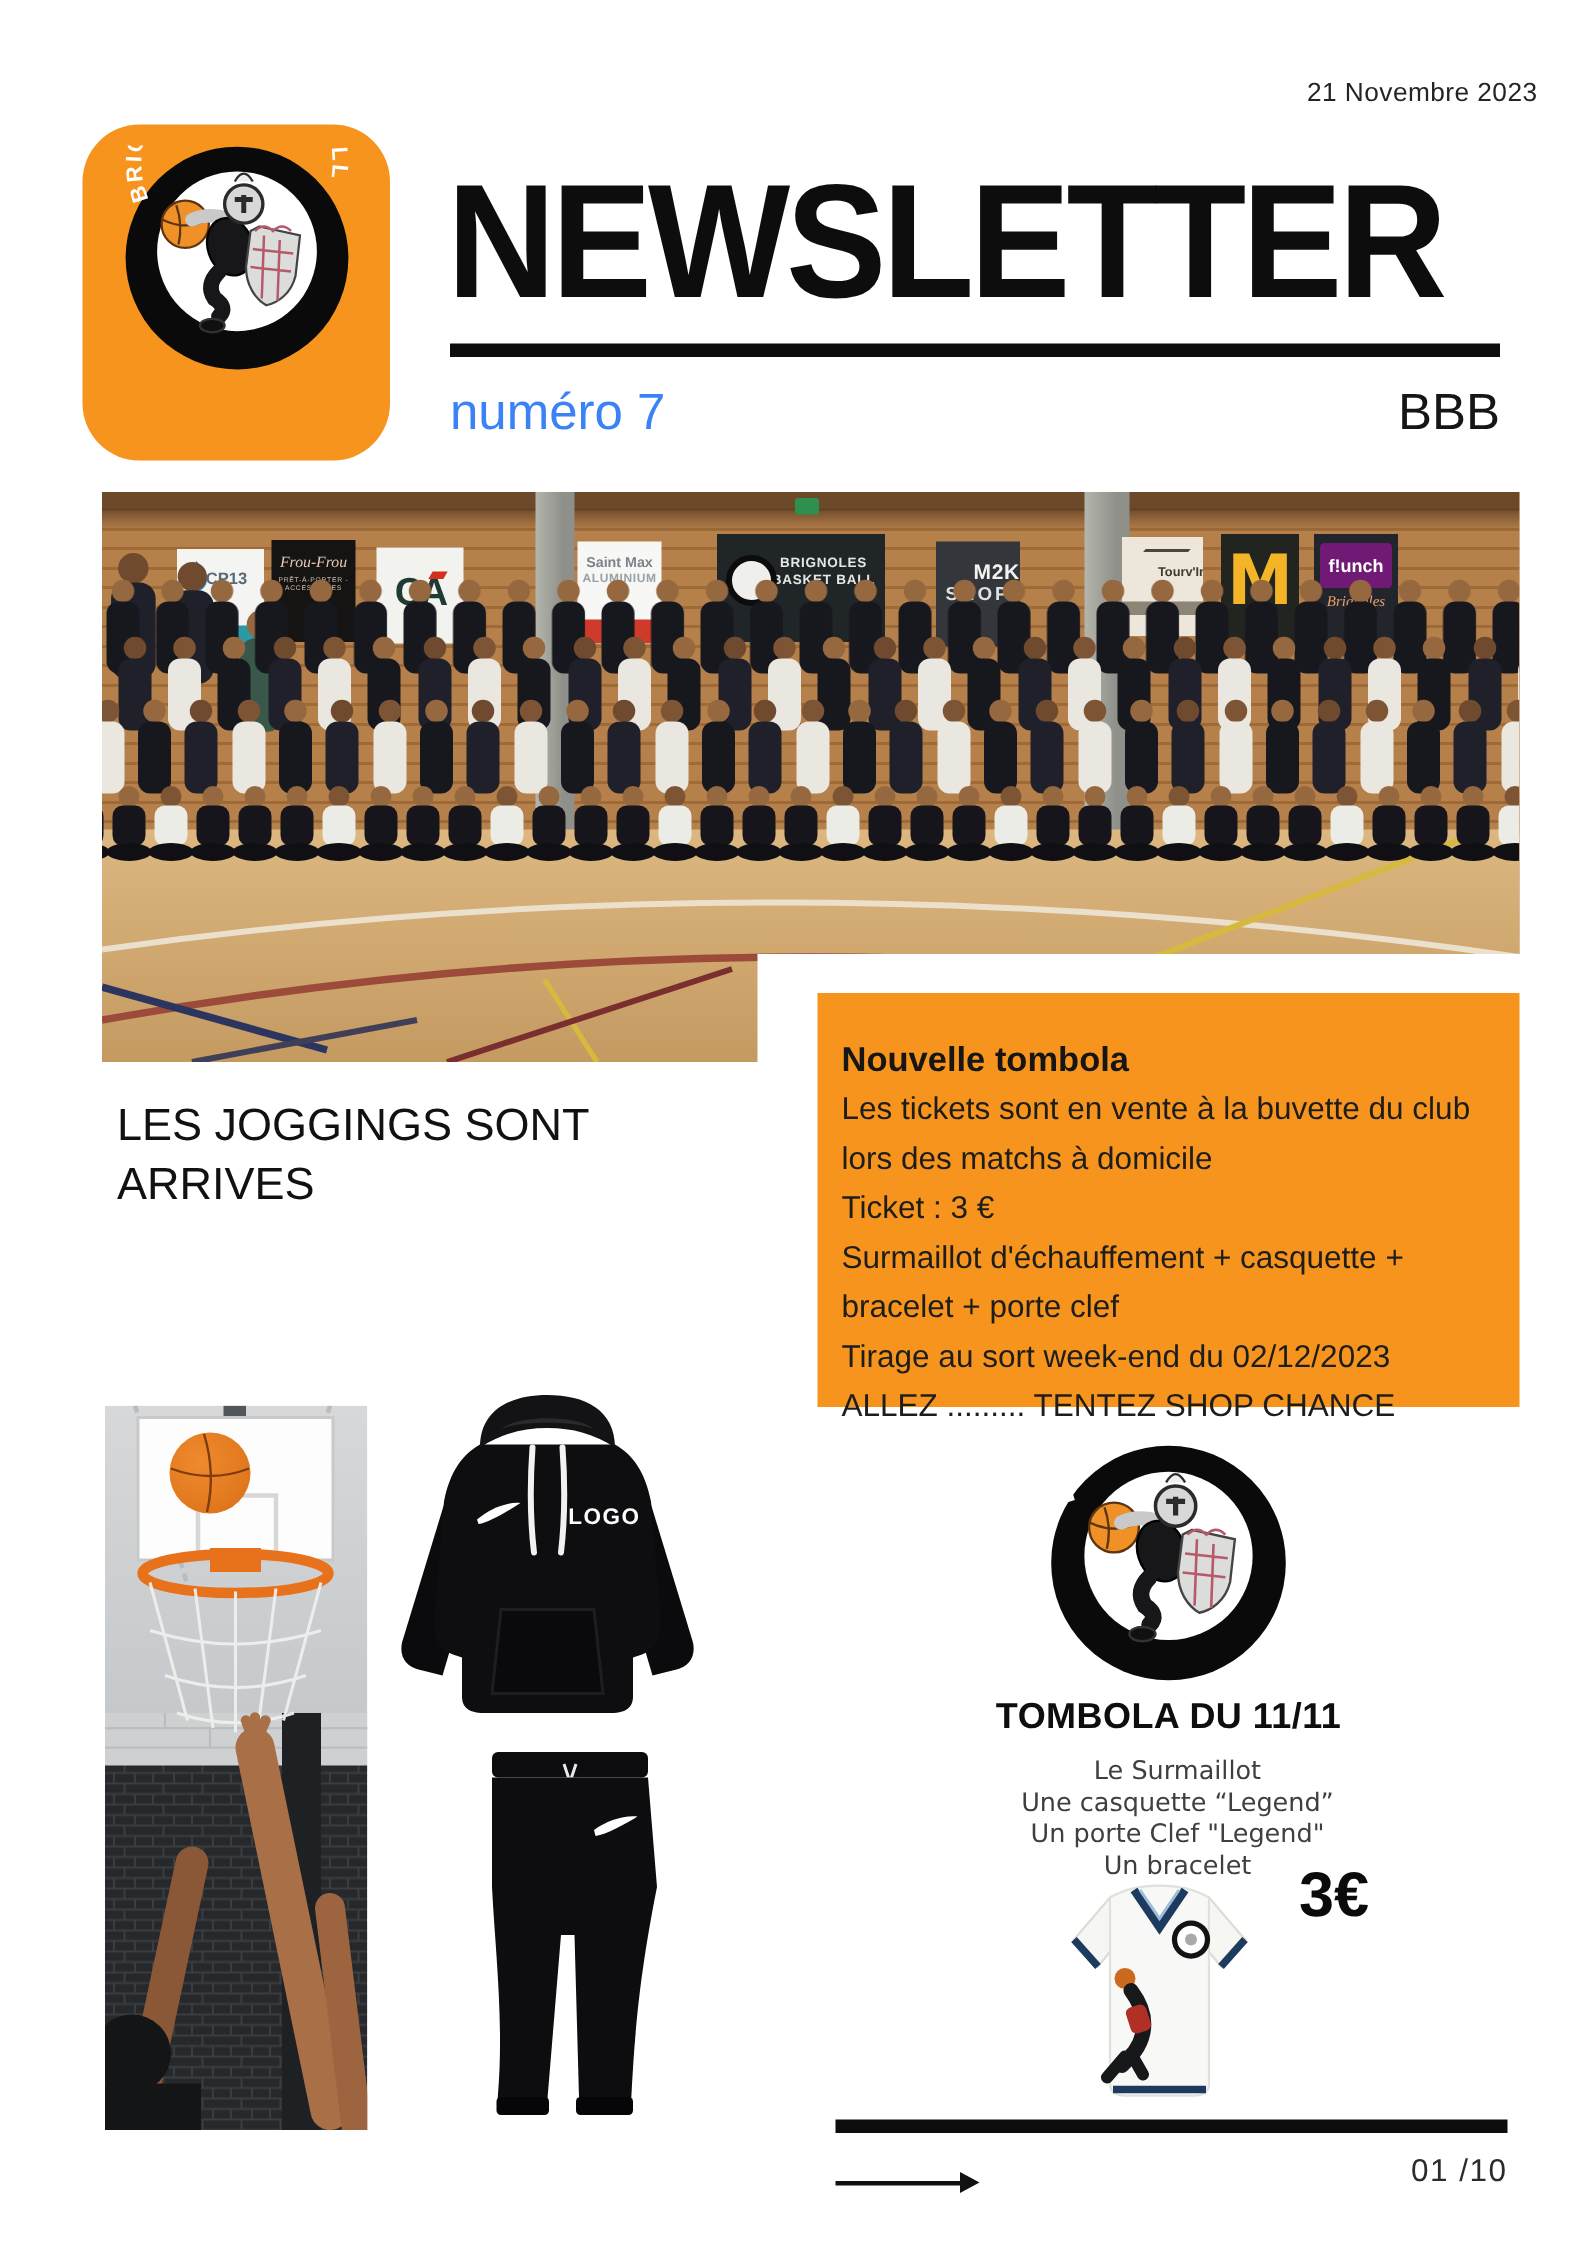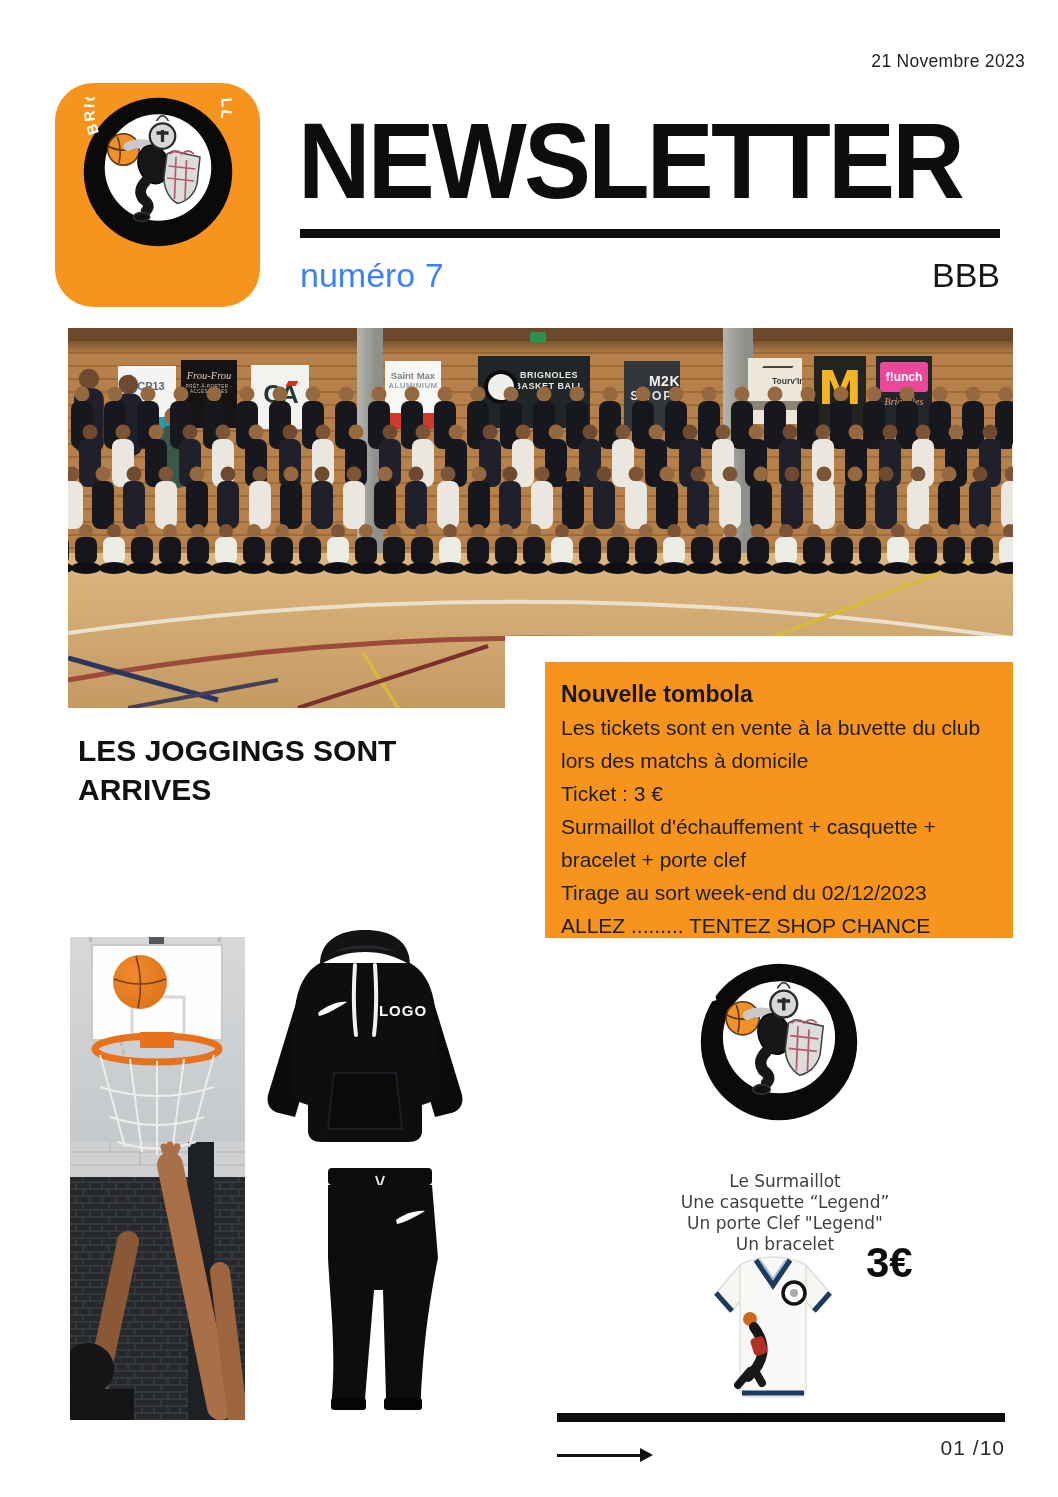--- a/index.html
+++ b/index.html
@@ -53,34 +53,34 @@
   #bn-m2k .l2{font-size:12.5px;font-weight:bold;letter-spacing:2px;color:rgba(255,255,255,.85);}
   #bn-tourv{left:680px;top:30px;width:54px;height:66px;background:#ece7da;}
   #bn-tourv .roof{width:30px;height:7px;margin:8px auto 0;border-top:2.5px solid #4a463c;transform:skewX(-40deg);}
   #bn-tourv .lbl{font-size:8.5px;font-weight:bold;color:#3c3a33;margin-top:1px;padding-left:24px;}
   #bn-tourv .web{position:absolute;left:0;bottom:14px;width:100%;height:9px;background:#8c8474;
        color:#fdfdf8;font-size:5px;line-height:9px;letter-spacing:.4px;}
   #bn-mcdo{left:746px;top:28px;width:52px;height:74px;background:#22251f;}
   #bn-mcdo .lbl{font-family:"DejaVu Sans",sans-serif;font-size:44px;line-height:64px;font-weight:bold;
        color:#f4b428;transform:scaleY(1.05);}
   #bn-flunch{left:808px;top:28px;width:56px;height:78px;background:#22262c;}
-  #bn-flunch .red{margin:6px 4px 0;height:30px;background:#ec4899;border-radius:3px;
+  #bn-flunch .red{margin:6px 4px 0;height:30px;background:#701a75;border-radius:3px;
        color:#fff;font-weight:bold;font-size:12px;line-height:30px;}
   #bn-flunch .scr{font-family:"Liberation Serif",serif;font-style:italic;font-size:10px;color:#e8a06a;margin-top:4px;}
 
   #white-cover{left:505px;top:611px;width:553px;height:75px;background:#fff;}
 
   
   #tombola-box{left:545px;top:637px;width:468px;height:276px;background:#F7941E;
-      padding:16px 16px 0 16px;box-sizing:border-box;z-index:5;}
+      padding:28px 16px 0 16px;box-sizing:border-box;z-index:5;}
   #tombola-box h3{margin:0;font-size:23px;line-height:33px;font-weight:bold;color:#161614;}
   #tombola-box p{margin:0;font-size:21px;line-height:33px;color:#1d1d1b;}
 
   
-  #article-heading{left:78px;top:706px;width:340px;font-size:30px;line-height:39px;font-weight:bold;color:#111;}
+  #article-heading{left:78px;top:706px;width:340px;font-size:30px;line-height:39px;font-weight:normal;color:#111;}
   #article-body{left:70px;top:790px;width:352px;font-size:23px;line-height:32px;color:#333;}
 
   
   .img-frame{overflow:hidden;}
   #hoop-img{left:70px;top:912px;width:175px;height:483px;}
   #hoodie-img{left:250px;top:898px;width:230px;height:234px;background:#fff;}
   #pants-img{left:276px;top:1133px;width:208px;height:257px;background:#fff;}
   #jersey-img{left:706px;top:1228px;width:134px;height:148px;background:#fff;}
 
   
@@ -346,20 +346,21 @@
       <circle cx="53" cy="26" r="8.5" fill="#d8d8d8" stroke="#2b2b2b" stroke-width="1.5"></circle>
       <path d="M53,22 L53,30 M49,24 L57,24" stroke="#2b2b2b" stroke-width="2.2"></path>
       <path d="M60,36 L78,40 L76,58 C74,66 68,70 63,71 C58,68 54,62 54,54 L56,38 Z" fill="#dcdcda" stroke="#444" stroke-width="1"></path>
       <path d="M57,46 L75,48 M56,54 L74,56 M62,40 L61,68 M69,42 L68,69" stroke="#b5596b" stroke-width="1.1" fill="none"></path>
       <path d="M58,38 Q62,34 66,38 Q70,34 74,38" stroke="#b5596b" stroke-width="1.1" fill="none"></path>
       <path d="M42,56 Q36,62 40,68 Q46,72 42,76" stroke="#17171a" stroke-width="7" stroke-linecap="round" fill="none"></path>
       <ellipse cx="39" cy="80" rx="5.5" ry="3" fill="#101012" stroke="#333" stroke-width="1"></ellipse>
     </svg>
   </div>
 
+  <div class="abs" id="promo-title">TOMBOLA DU 11/11</div>
   <div class="abs" id="promo-items">
     <div>Le Surmaillot</div>
     <div>Une casquette “Legend”</div>
     <div>Un porte Clef "Legend"</div>
     <div>Un bracelet</div>
   </div>
   <div class="abs" id="promo-price">3€</div>
 
   <div class="abs img-frame" id="jersey-img">
     <svg width="134" height="148" viewBox="0 0 134 148">

